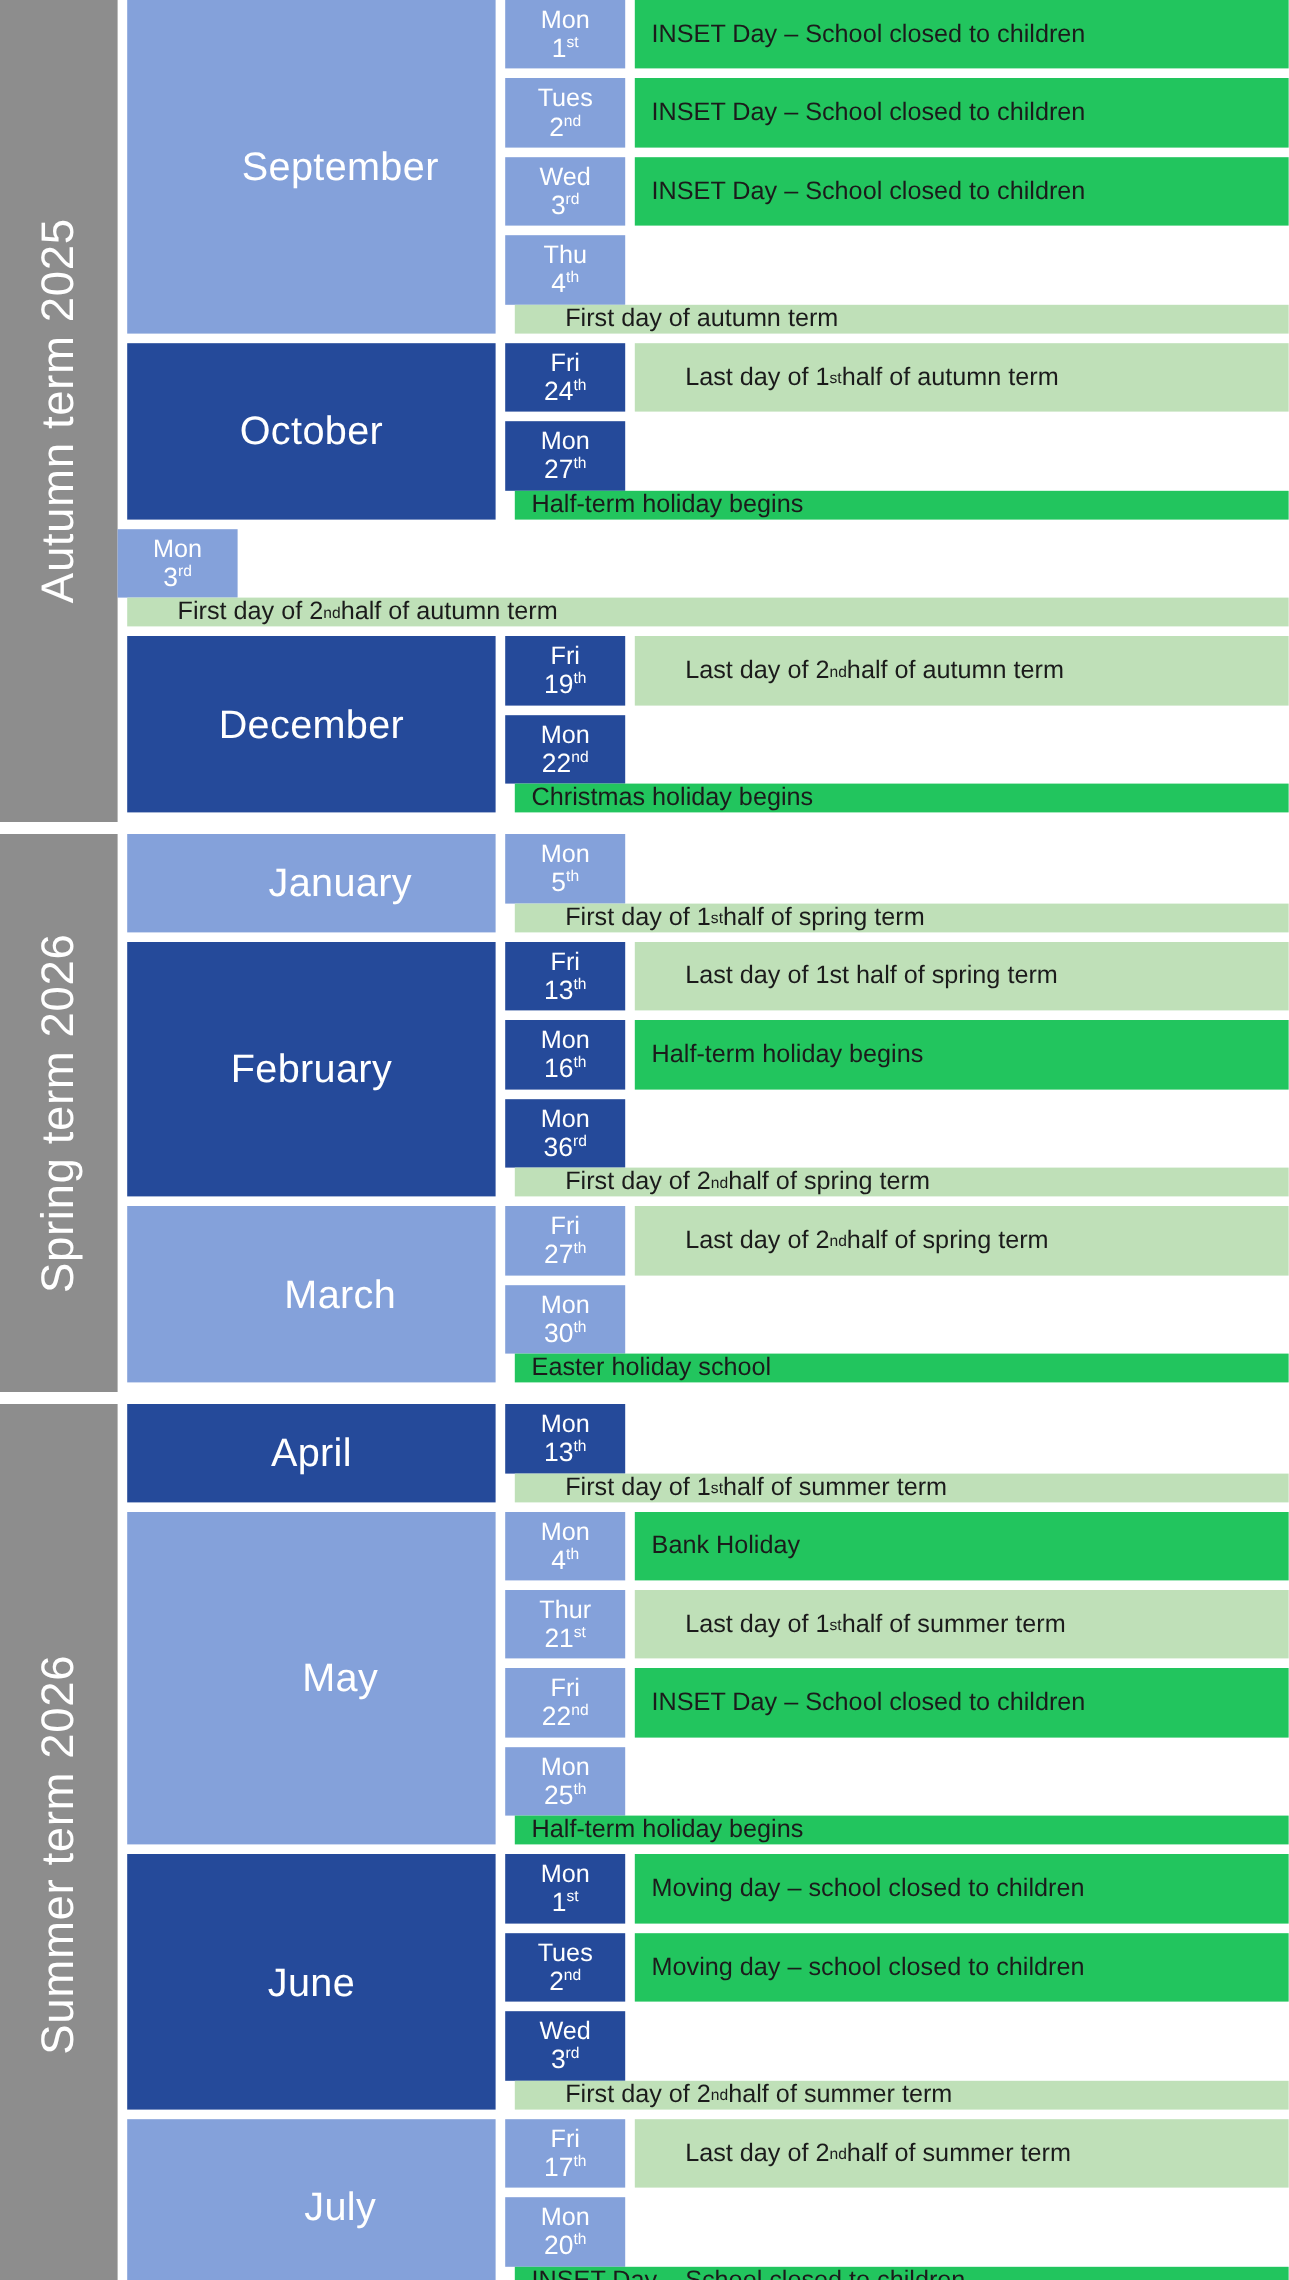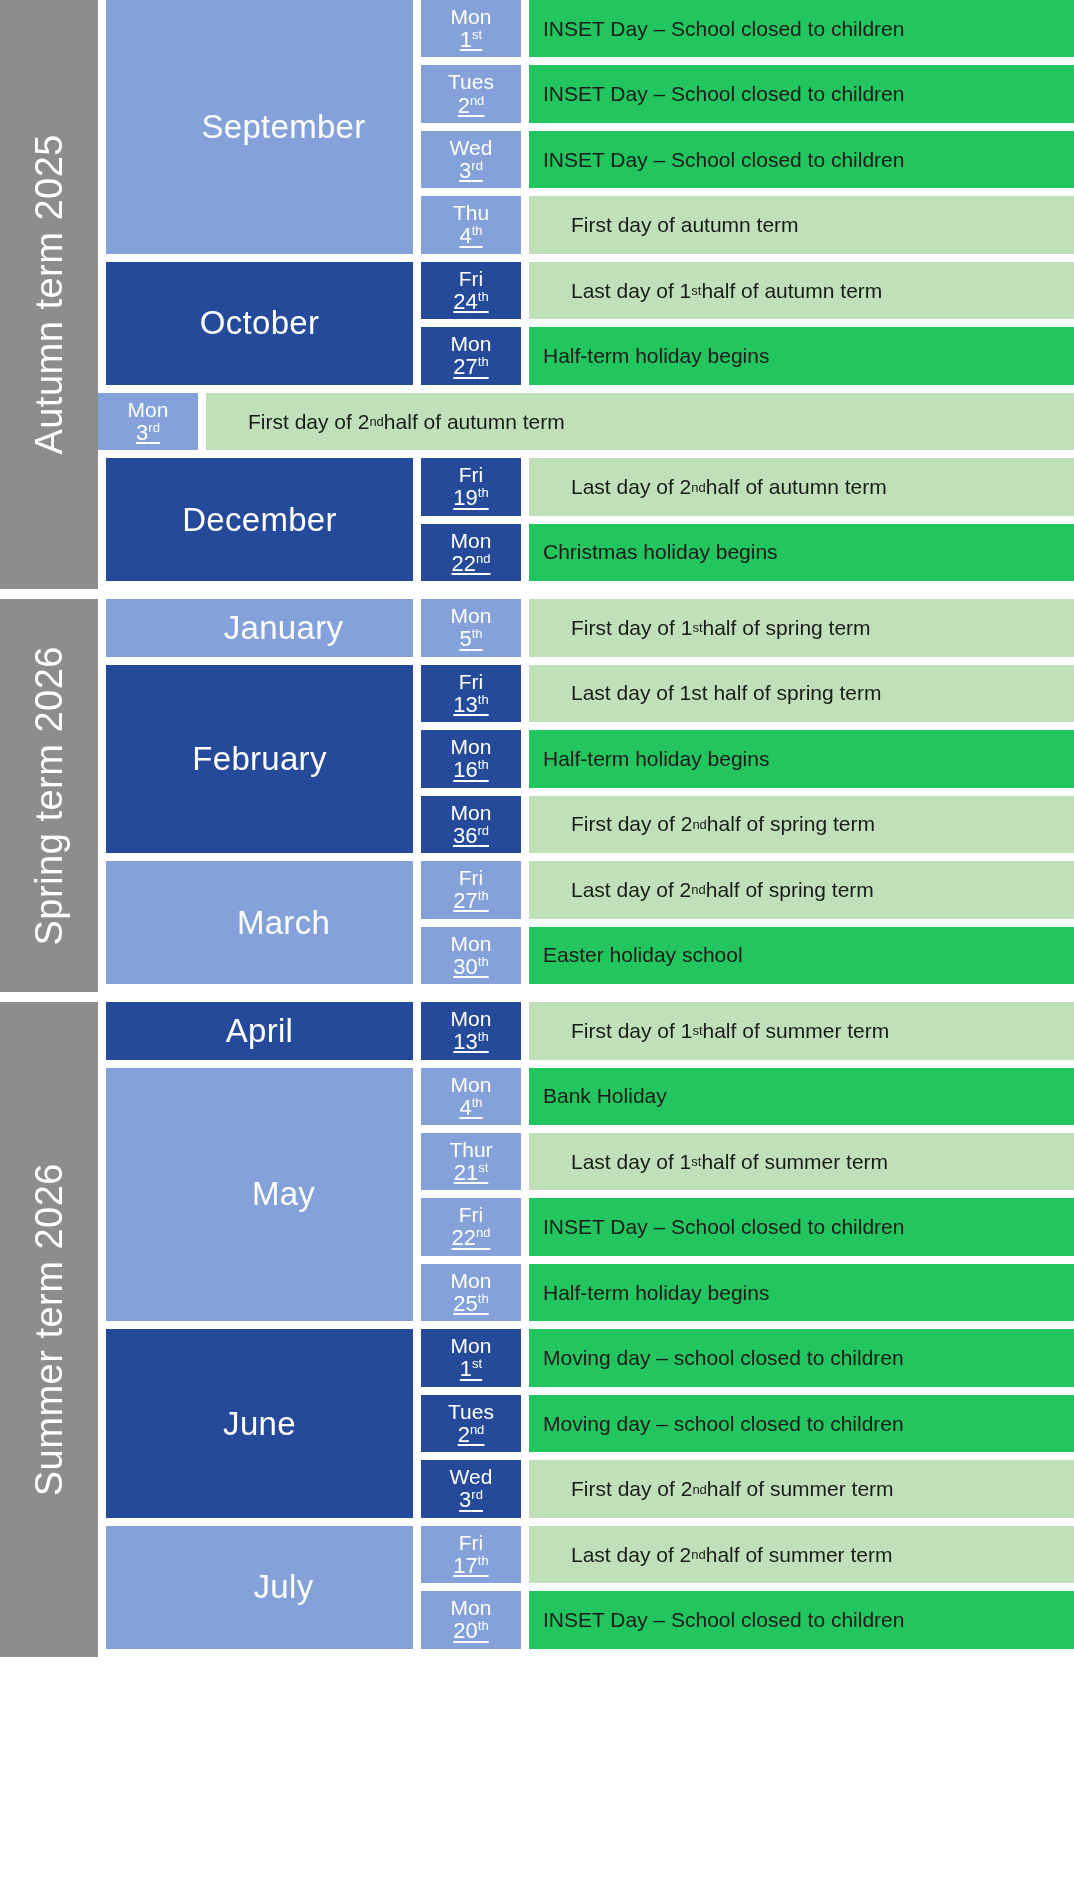--- a/index.html
+++ b/index.html
@@ -77,42 +77,41 @@
     flex: 1;
     display: flex;
     flex-direction: column;
   }
   .entry-row {
     display: flex;
     flex-direction: row;
     align-items: stretch;
     margin-bottom: 8px;
   }
-  .entry-row:last-child { margin-bottom: 0; }
+  .entry-row:last-child { margin-bottom: 0; flex-direction: column; }
 
   .date-cell {
     width: 100px;
     min-width: 100px;
     display: flex;
     flex-direction: column;
     align-items: center;
     justify-content: center;
     color: #ffffff;
     line-height: 1.05;
     box-sizing: border-box;
     padding: 6px 0;
   }
   .date-day {
     font-size: 21px;
     font-weight: 400;
   }
   .date-num {
     font-size: 22px;
     font-weight: 400;
-    text-decoration: underline;
   }
   .date-num sup {
     font-size: 13px;
     vertical-align: super;
   }
   .desc-cell {
     flex: 1;
     margin-left: 8px;
     display: flex;
     align-items: center;

